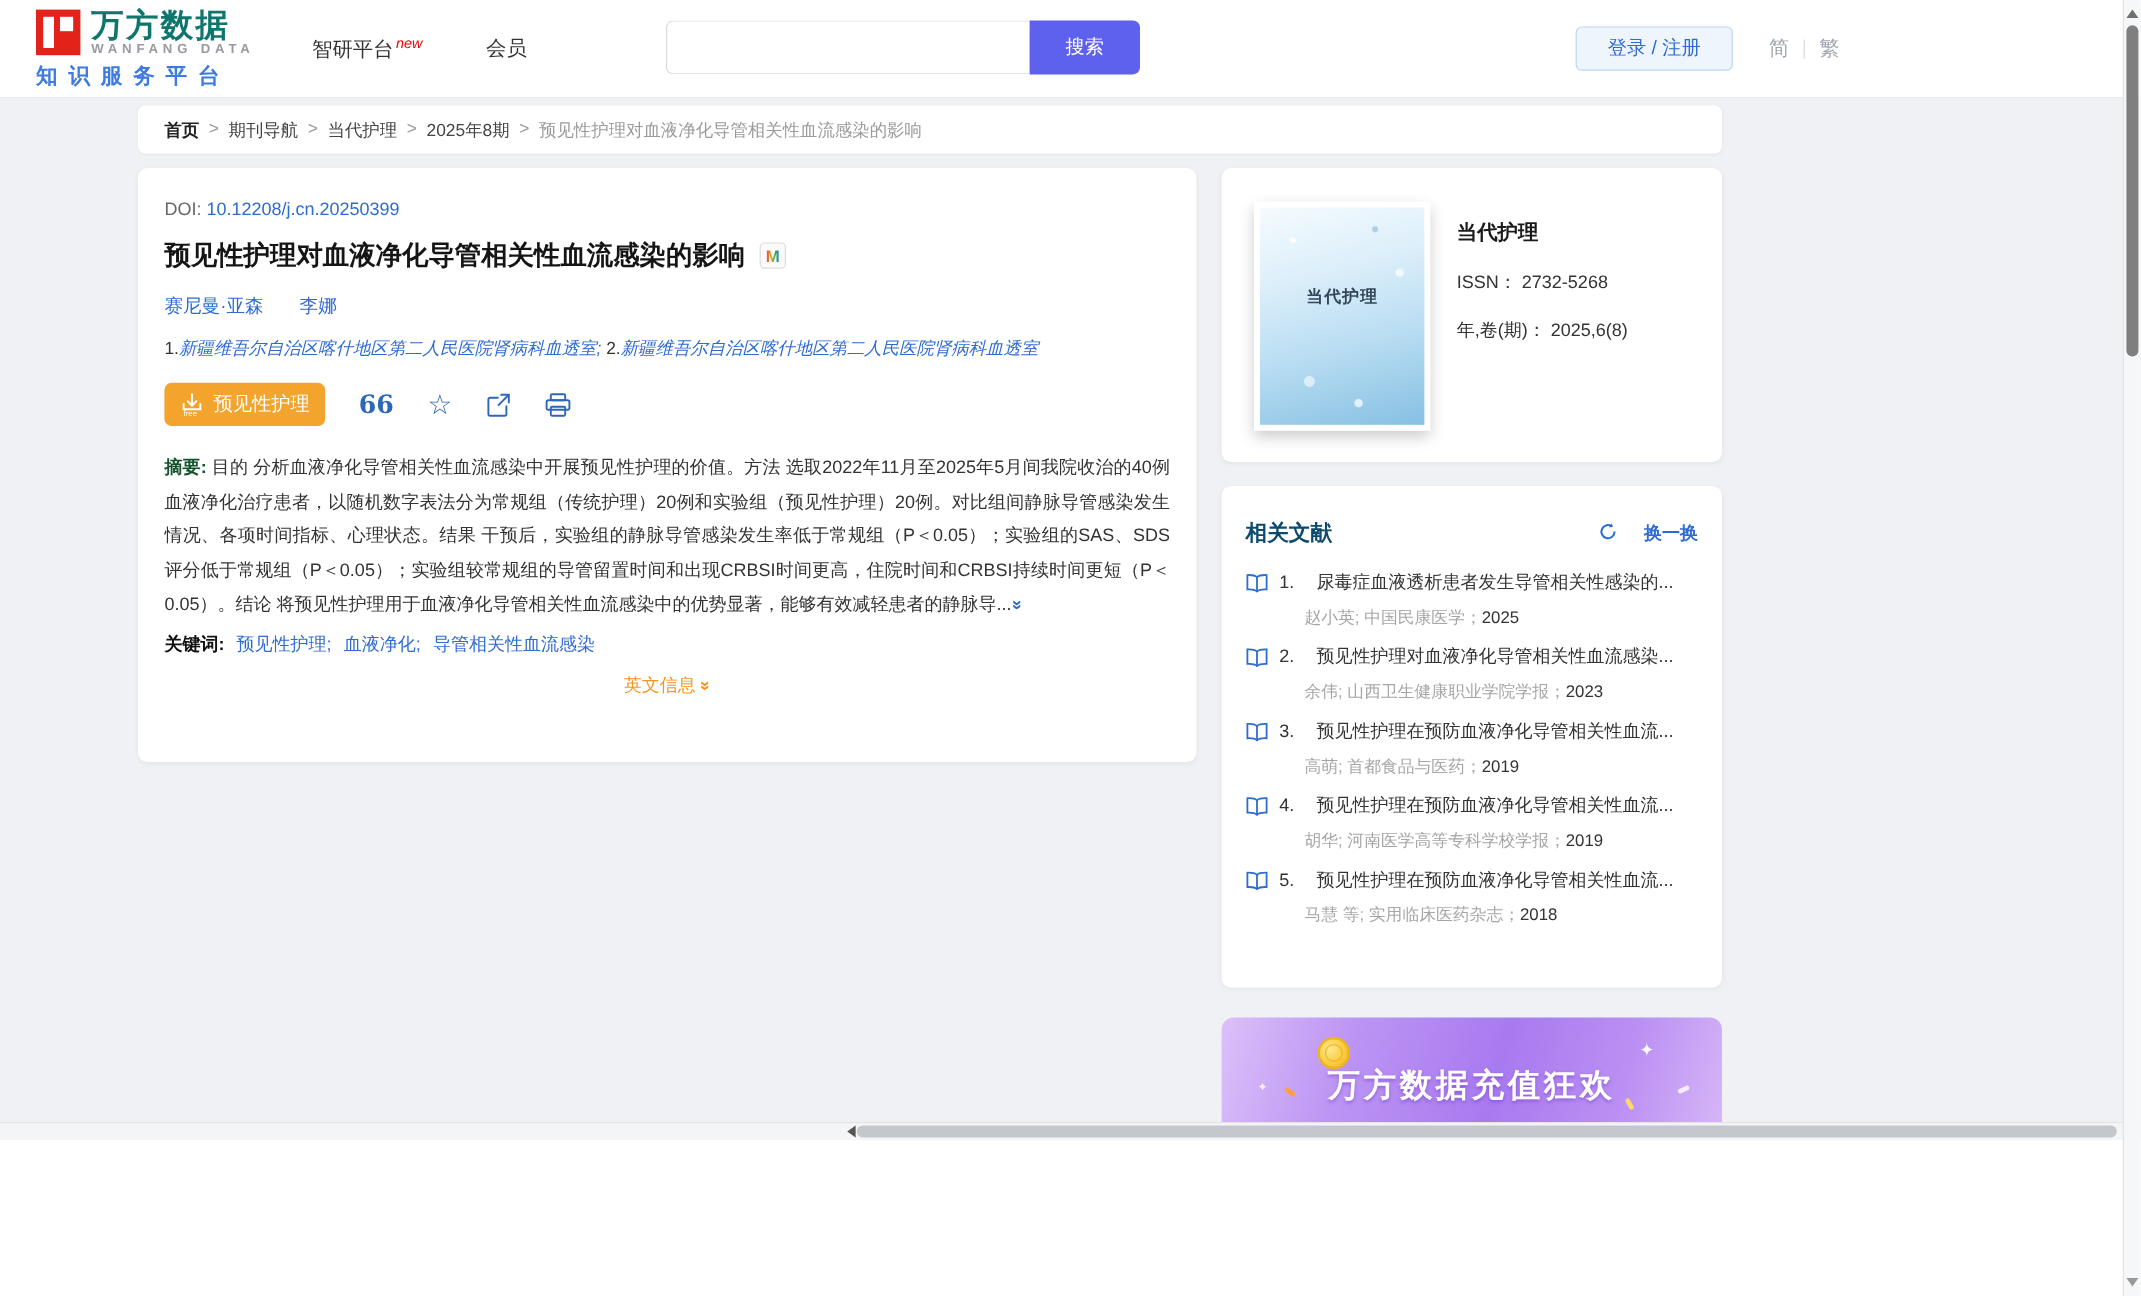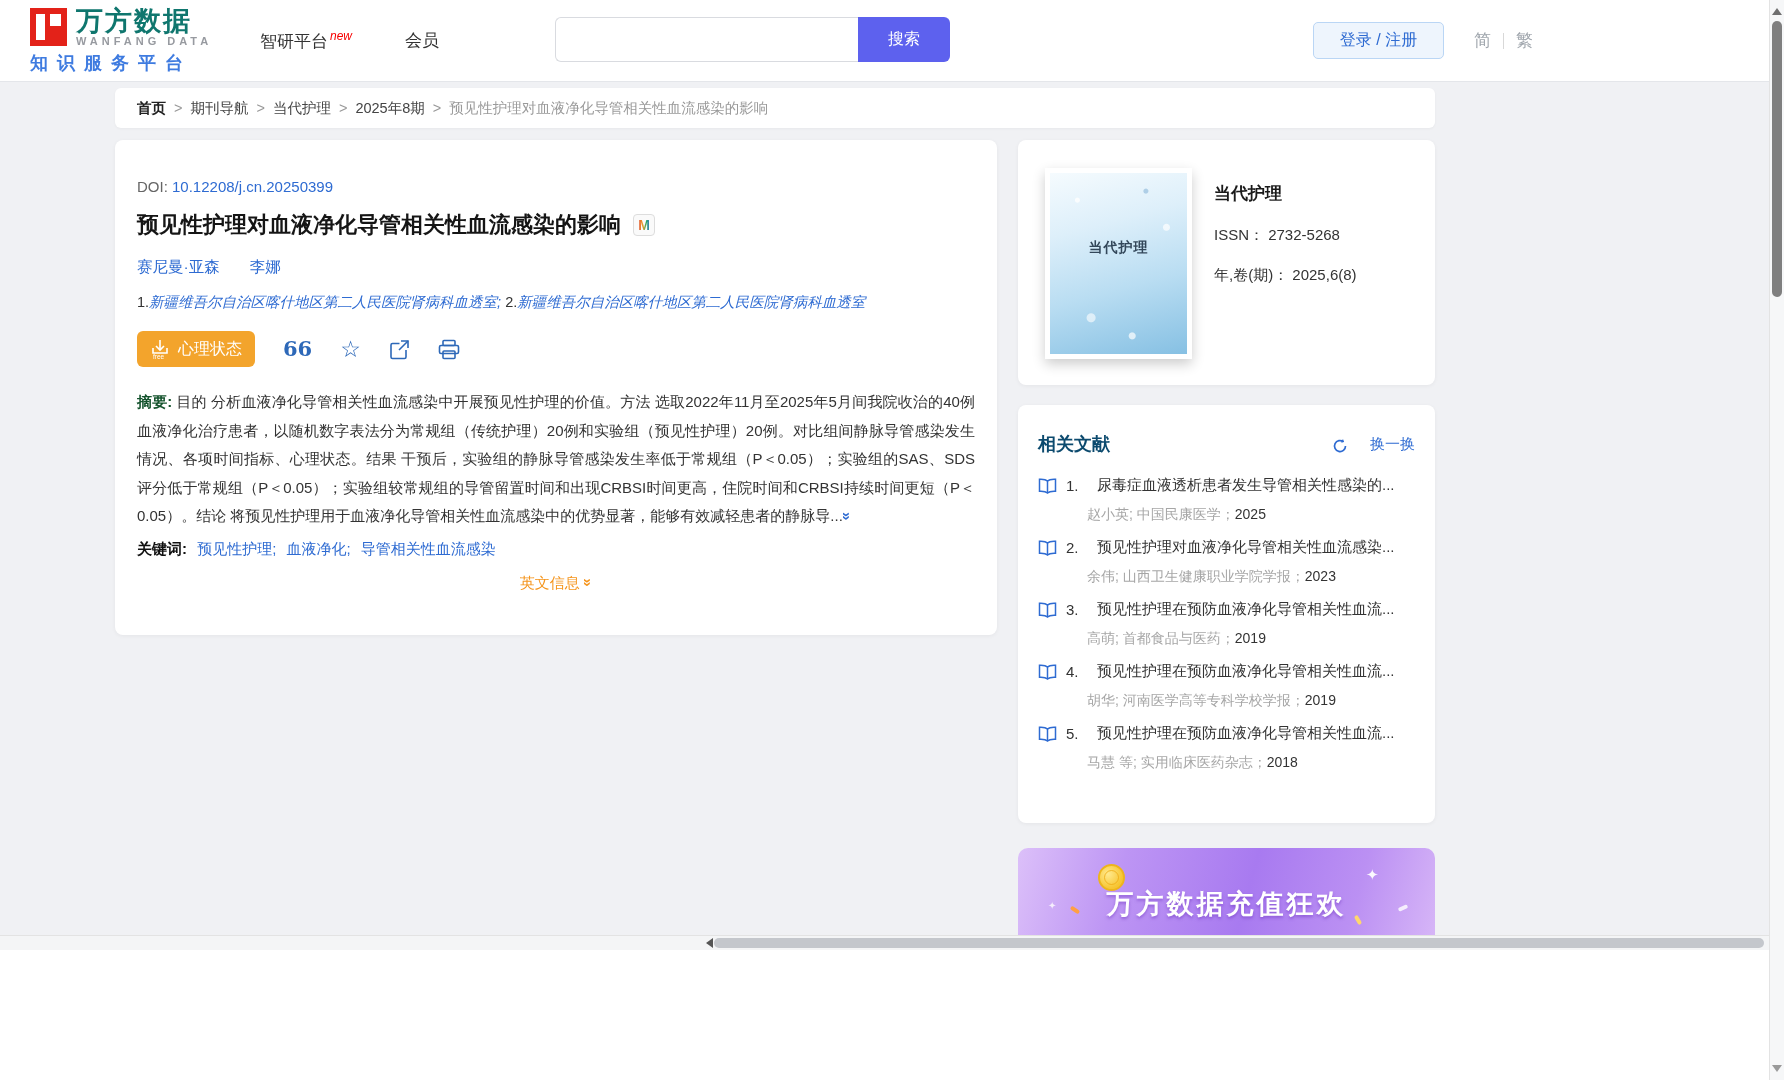--- a/index.html
+++ b/index.html
@@ -29,21 +29,21 @@
   .lang span { cursor:pointer; }
 
   
   .breadcrumb-card { position:absolute; left:115px; top:88px; width:1320px; height:40px; background:#fff; border-radius:6px; display:flex; align-items:center; padding-left:22px; font-size:14.5px; color:#444; box-shadow:0 1px 3px rgba(0,0,0,0.04); white-space:nowrap; overflow:hidden; }
   .bc-home { font-weight:bold; color:#222; cursor:pointer; }
   .bc-sep { color:#999; margin:0 8px; }
   .bc-link { color:#444; cursor:pointer; }
   .bc-current { color:#9a9a9a; }
 
   
-  .main-card { position:absolute; left:115px; top:140px; width:882px; height:495px; background:#fff; border-radius:8px; box-shadow:0 1px 4px rgba(0,0,0,0.05); padding:38px 22px; }
+  .main-card { position:absolute; left:115px; top:140px; width:882px; height:495px; background:#fff; border-radius:8px; box-shadow:0 1px 4px rgba(0,0,0,0.05); padding:26px 22px; }
   .doi-row { font-size:15px; color:#666; }
   .doi-link { color:#2e6bd2; cursor:pointer; }
   .art-title { margin-top:15px; font-size:22px; font-weight:bold; color:#151515; display:flex; align-items:center; gap:12px; }
   .m-badge { width:22px; height:22px; border:1px solid #ddd; border-radius:4px; background:#fafafa; text-align:center; line-height:20px; font-size:14px; font-weight:bold; flex:0 0 auto; }
   .m-badge span { background:linear-gradient(90deg,#e2482f 0%,#e8a02c 40%,#2ba864 70%,#2e6bd2 100%); -webkit-background-clip:text; background-clip:text; color:transparent; }
   .authors { margin-top:17px; font-size:15.5px; color:#2e6bd2; display:flex; gap:30px; }
   .authors span { cursor:pointer; }
   .affil { margin-top:15px; font-size:14.5px; color:#333; }
   .affil .affil-link { color:#2e6bd2; cursor:pointer;font-style:italic; }
   .actions { margin-top:19px; display:flex; align-items:center; gap:28px; height:36px; }
@@ -76,21 +76,21 @@
                 radial-gradient(circle at 60% 90%, rgba(255,255,255,0.7) 3px, transparent 4px); }
   .cover-title { position:absolute; top:66px; width:100%; text-align:center; font-size:14px; font-weight:bold; color:#33475a; letter-spacing:1px; }
   .journal-info { position:absolute; left:196px; top:42px; font-size:15px; color:#333; }
   .j-name { font-size:17px; font-weight:bold; color:#1a1a1a; cursor:pointer; }
   .j-row { margin-top:21px; }
 
   
   .related-card { position:absolute; left:1018px; top:405px; width:417px; height:418px; background:#fff; border-radius:8px; box-shadow:0 1px 4px rgba(0,0,0,0.05); padding:27px 20px 0 20px; }
   .rel-head { display:flex; justify-content:space-between; align-items:center; }
   .rel-title { font-size:18px; font-weight:bold; color:#0c4a6e; }
-  .rel-refresh { color:#2e6bd2; font-size:15px; display:flex; align-items:flex-end; gap:22px; cursor:pointer; }
+  .rel-refresh { color:#2e6bd2; font-size:15px; display:flex; align-items:flex-start; gap:22px; cursor:pointer;font-weight:bold; }
   .rel-list { margin-top:20px; }
   .rel-item { margin-bottom:14px; }
   .rel-row1 { display:flex; align-items:center; gap:9px; font-size:15px; color:#333; cursor:pointer; }
   .rel-num { width:22px; flex:0 0 auto; }
   .rel-item-title { flex:1; white-space:nowrap; overflow:hidden; }
   .rel-row2 { margin:11px 0 0 49px; font-size:14px; color:#a6a6a6; }
   .rel-year { color:#333; }
   .book-icon { display:flex; flex:0 0 auto; }
 
   
@@ -181,21 +181,21 @@
   <div class="actions">
     <button class="fulltext-btn">
       <span>
         <svg width="20" height="22" viewBox="0 0 20 22" fill="none" stroke="#fff" stroke-width="1.6">
           <path d="M3 10 v5 h14 v-5"></path>
             <path d="M10 2 v9"></path>
             <path d="M6 8 l4 4 l4 -4"></path>
           <text x="3" y="21" font-size="6.5" fill="#fff" stroke="none" font-family="Liberation Sans, sans-serif">free</text>
         </svg>
       </span>
-      <span>心理状态</span>
+      <span>预见性护理</span>
     </button>
     <span class="act-icon icon-quote">66</span>
     <span class="act-icon icon-star">☆</span>
     <span class="act-icon">
       <svg width="21" height="21" viewBox="0 0 21 21" fill="none" stroke="#2d68b8" stroke-width="1.6">
         <path d="M17 11 v7 a1.5 1.5 0 0 1 -1.5 1.5 h-12 a1.5 1.5 0 0 1 -1.5 -1.5 v-12 a1.5 1.5 0 0 1 1.5 -1.5 h7"></path>
         <path d="M12 2 h7 v7"></path>
           <path d="M19 2 l-9 9"></path>
       </svg>
     </span>

